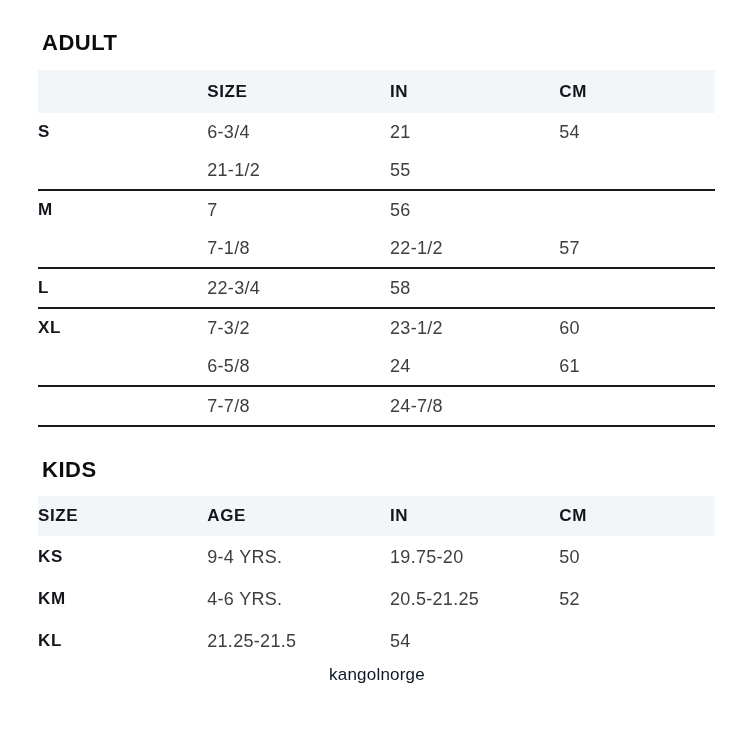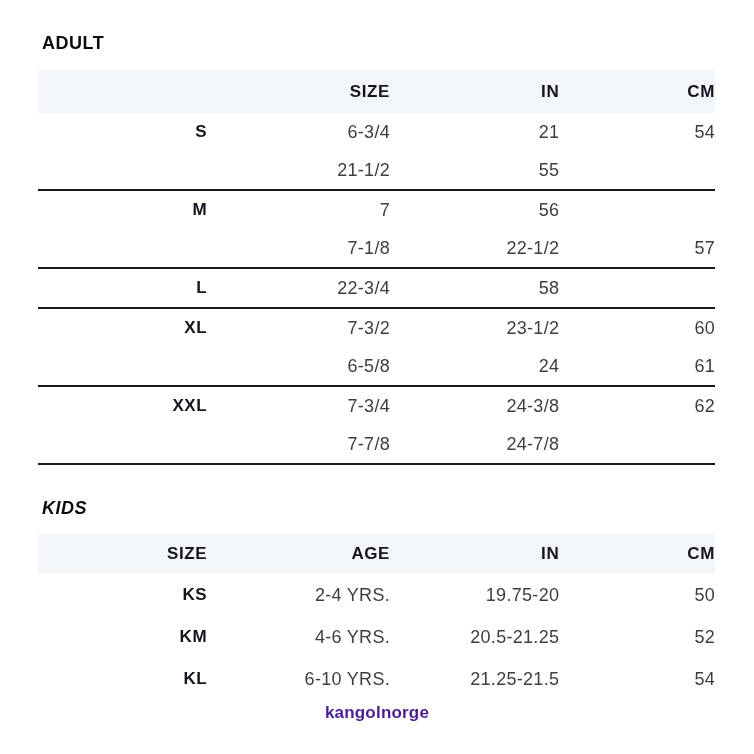--- a/index.html
+++ b/index.html
@@ -12,38 +12,37 @@
     height: 754px;
     background: #ffffff;
     font-family: "Liberation Sans", sans-serif;
     box-sizing: border-box;
     overflow: hidden;
     position: relative;
   }
   .section-title {
     margin: 0;
     padding: 28px 0 0 42px;
-    font-size: 18px;
+    font-size: 22px;
     font-weight: 800;
     letter-spacing: 0.5px;
     color: #0d0d0d;
     line-height: 30px;
   }
   .section-title.kids {
-    font-style: italic;
   }
   .size-table {
     margin-left: 38px;
     width: 677px;
   }
   .grid-row {
     display: grid;
     grid-template-columns: 25fr 27fr 25fr 23fr;
     align-items: center;
-    text-align: right;
+    text-align: left;
   }
   .header-band {
     background: #f3f6f9;
     height: 43px;
     margin-top: 12px;
     font-weight: 700;
     font-size: 17px;
     letter-spacing: 0.6px;
     color: #15151d;
   }
@@ -66,24 +65,23 @@
   }
   .row-label {
     font-weight: 700;
     font-size: 17px;
     letter-spacing: 0.6px;
     color: #15151d;
   }
   .footer-brand {
     text-align: center;
     font-size: 17px;
-    color: #4c1d95;
+    color: #0f172a;
     margin-top: 3px;
     letter-spacing: 0.2px;
-    font-weight: bold;
   }
 </style>
 </head>
 <body>
 
 <div class="page">
 
   <h2 class="section-title">ADULT</h2>
 
   <div class="size-table">
@@ -140,58 +138,51 @@
       <div class="grid-row data-row">
         <div></div>
         <div>6-5/8</div>
         <div>24</div>
         <div>61</div>
       </div>
     </div>
 
     <div class="size-group">
       <div class="grid-row data-row">
-        <div class="row-label">XXL</div>
-        <div>7-3/4</div>
-        <div>24-3/8</div>
-        <div>62</div>
-      </div>
-      <div class="grid-row data-row">
         <div></div>
         <div>7-7/8</div>
         <div>24-7/8</div>
       </div>
     </div>
   </div>
 
   <h2 class="section-title kids">KIDS</h2>
 
   <div class="size-table">
     <div class="grid-row header-band kids-band">
       <div>SIZE</div>
       <div>AGE</div>
       <div>IN</div>
       <div>CM</div>
     </div>
 
     <div class="grid-row data-row kids-row">
       <div class="row-label">KS</div>
-      <div>2-4 YRS.</div>
+      <div>9-4 YRS.</div>
       <div>19.75-20</div>
       <div>50</div>
     </div>
     <div class="grid-row data-row kids-row">
       <div class="row-label">KM</div>
       <div>4-6 YRS.</div>
       <div>20.5-21.25</div>
       <div>52</div>
     </div>
     <div class="grid-row data-row kids-row">
       <div class="row-label">KL</div>
-      <div>6-10 YRS.</div>
       <div>21.25-21.5</div>
       <div>54</div>
     </div>
   </div>
 
   <div class="footer-brand">kangolnorge</div>
 
 </div>
 
 </body></html>

